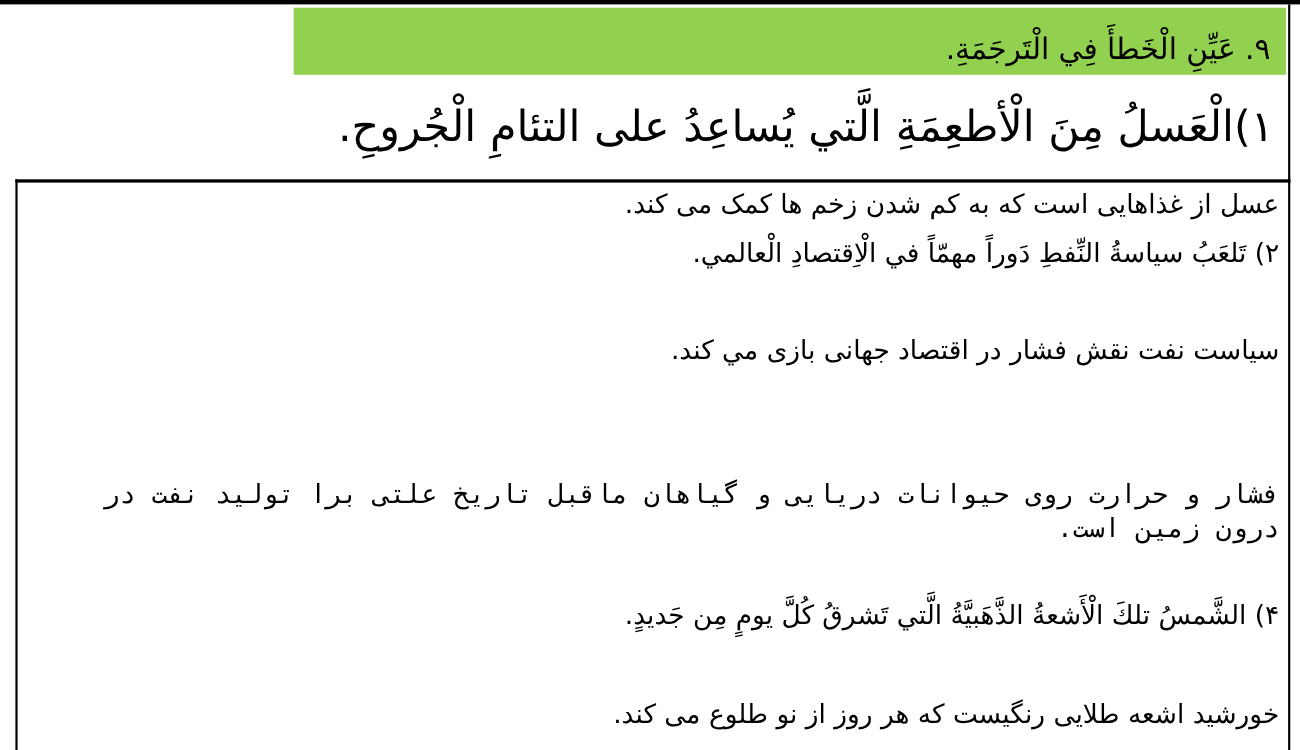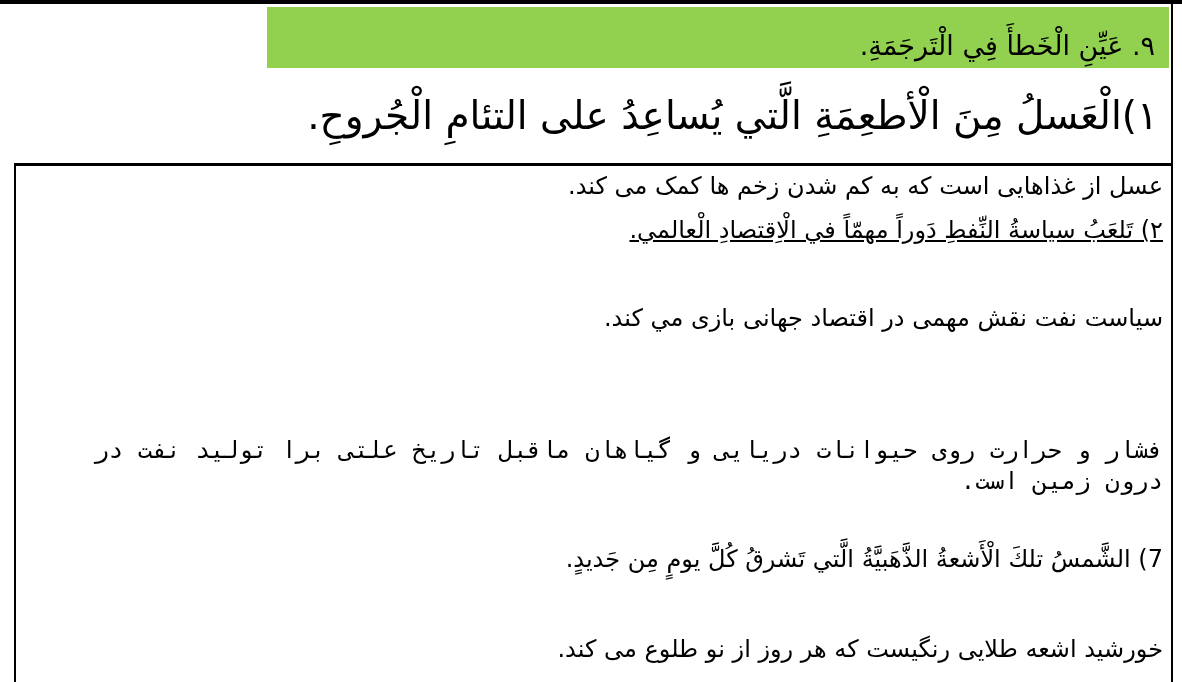--- a/index.html
+++ b/index.html
@@ -82,18 +82,18 @@
 <div class="right-border-top"></div>
 
 <div class="question-header">
   <span class="title">۹. عَيِّنِ الْخَطأَ فِي الْتَرجَمَةِ.</span>
 </div>
 
 <div class="sentence-one">۱)الْعَسلُ مِنَ الْأطعِمَةِ الَّتي يُساعِدُ على التئامِ الْجُروحِ.</div>
 
 <div class="box">
   <div class="line" style="top: 5px;">عسل از غذاهایی است که به کم شدن زخم ها کمک می کند.</div>
-  <div class="line" style="top: 49px; text-decoration: underline;">۲) تَلعَبُ سياسةُ النِّفطِ دَوراً مهمّاً في الْاِقتصادِ الْعالمي.</div>
-  <div class="line" style="top: 136px; top: 137px;">سیاست نفت نقش مهمی در  اقتصاد جهانی بازی مي کند.</div>
+  <div class="line" style="top: 49px;">۲) تَلعَبُ سياسةُ النِّفطِ دَوراً مهمّاً في الْاِقتصادِ الْعالمي.</div>
+  <div class="line" style="top: 136px; top: 137px;">سیاست نفت نقش فشار در  اقتصاد جهانی بازی مي کند.</div>
   <div class="line" style="top: 270px; font-family: Liberation Mono, monospace;">فشار و حرارت روی حیوانات دریایی و گیاهان ماقبل تاریخ علتی برا تولید نفت در درون زمین است.</div>
-  <div class="line" style="top: 378px;">7) الشَّمسُ تلكَ الْأَشعةُ الذَّهَبيَّةُ الَّتي تَشرقُ كُلَّ يومٍ مِن جَديدٍ.</div>
+  <div class="line" style="top: 378px;">۴) الشَّمسُ تلكَ الْأَشعةُ الذَّهَبيَّةُ الَّتي تَشرقُ كُلَّ يومٍ مِن جَديدٍ.</div>
   <div class="line" style="top: 456px; margin-top: 12px;">خورشید اشعه طلایی رنگیست که هر روز از نو طلوع می کند.</div>
 </div>
 
 </body></html>

